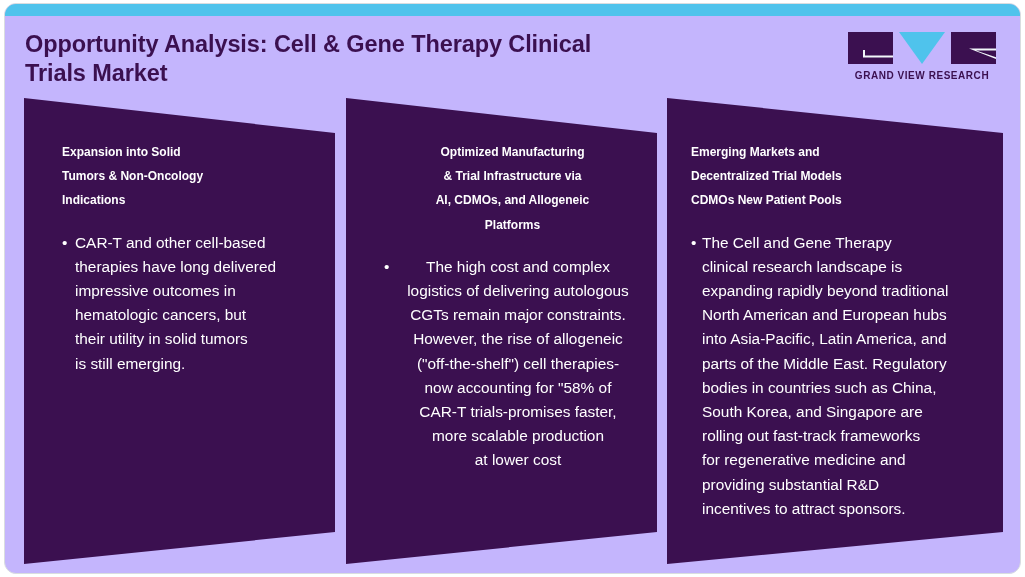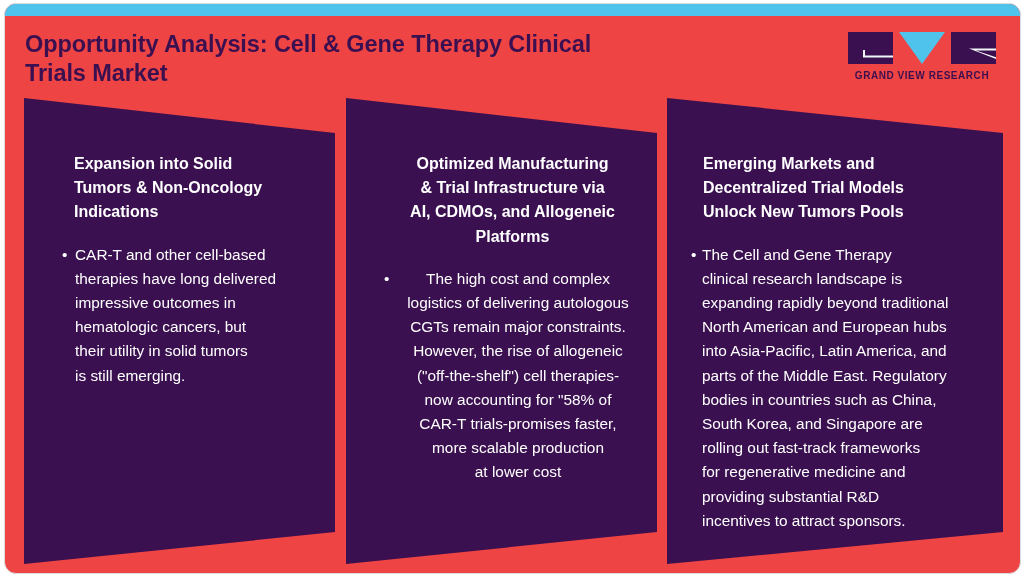--- a/index.html
+++ b/index.html
@@ -14,21 +14,21 @@
     font-family: "Liberation Sans", sans-serif;
   }
 
   
   #infographic-card {
     position: absolute;
     left: 4px;
     top: 3px;
     width: 1017px;
     height: 571px;
-    background: #ef4444;
+    background: #c4b5fd;
     border: 1px solid #d9dde0;
     border-radius: 12px;
     box-sizing: border-box;
     overflow: hidden;
   }
   #accent-bar {
     position: absolute;
     left: 0;
     top: 0;
     width: 100%;
@@ -138,23 +138,23 @@
     width: 100%;
     height: 100%;
     box-sizing: border-box;
     padding: 50px 16px 0 38px;
   }
   #panel-2 .panel-inner {
     padding-left: 24px;
     padding-right: 14px;
   }
   .panel-heading {
-    margin: 12px;
+    margin: 0;
     color: #ffffff;
-    font-size: 16px;
+    font-size: 12px;
     font-weight: bold;
     line-height: 24.2px;
     white-space: pre-line;
   }
   .panel-bullets {
     margin: 18px 0 0 0;
     padding: 0;
     list-style: none;
   }
   .panel-bullet {
@@ -241,21 +241,21 @@
 more scalable production
 at lower cost</span></li>
         </ul>
       </div>
     </div>
 
     <div class="panel" id="panel-2">
       <div class="panel-inner">
         <h2 class="panel-heading">Emerging Markets and
 Decentralized Trial Models
-Unlock New Tumors Pools</h2>
+CDMOs New Patient Pools</h2>
         <ul class="panel-bullets">
           <li class="panel-bullet"><span class="bullet-dot">•</span><span>The Cell and Gene Therapy
 clinical research landscape is
 expanding rapidly beyond traditional
 North American and European hubs
 into Asia-Pacific, Latin America, and
 parts of the Middle East. Regulatory
 bodies in countries such as China,
 South Korea, and Singapore are
 rolling out fast-track frameworks

